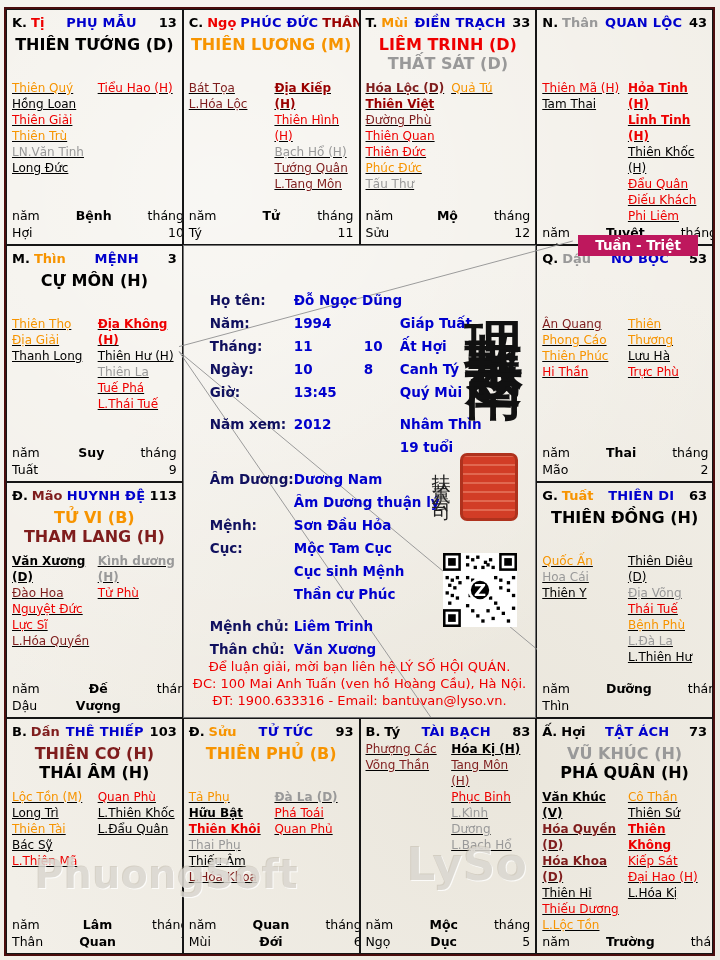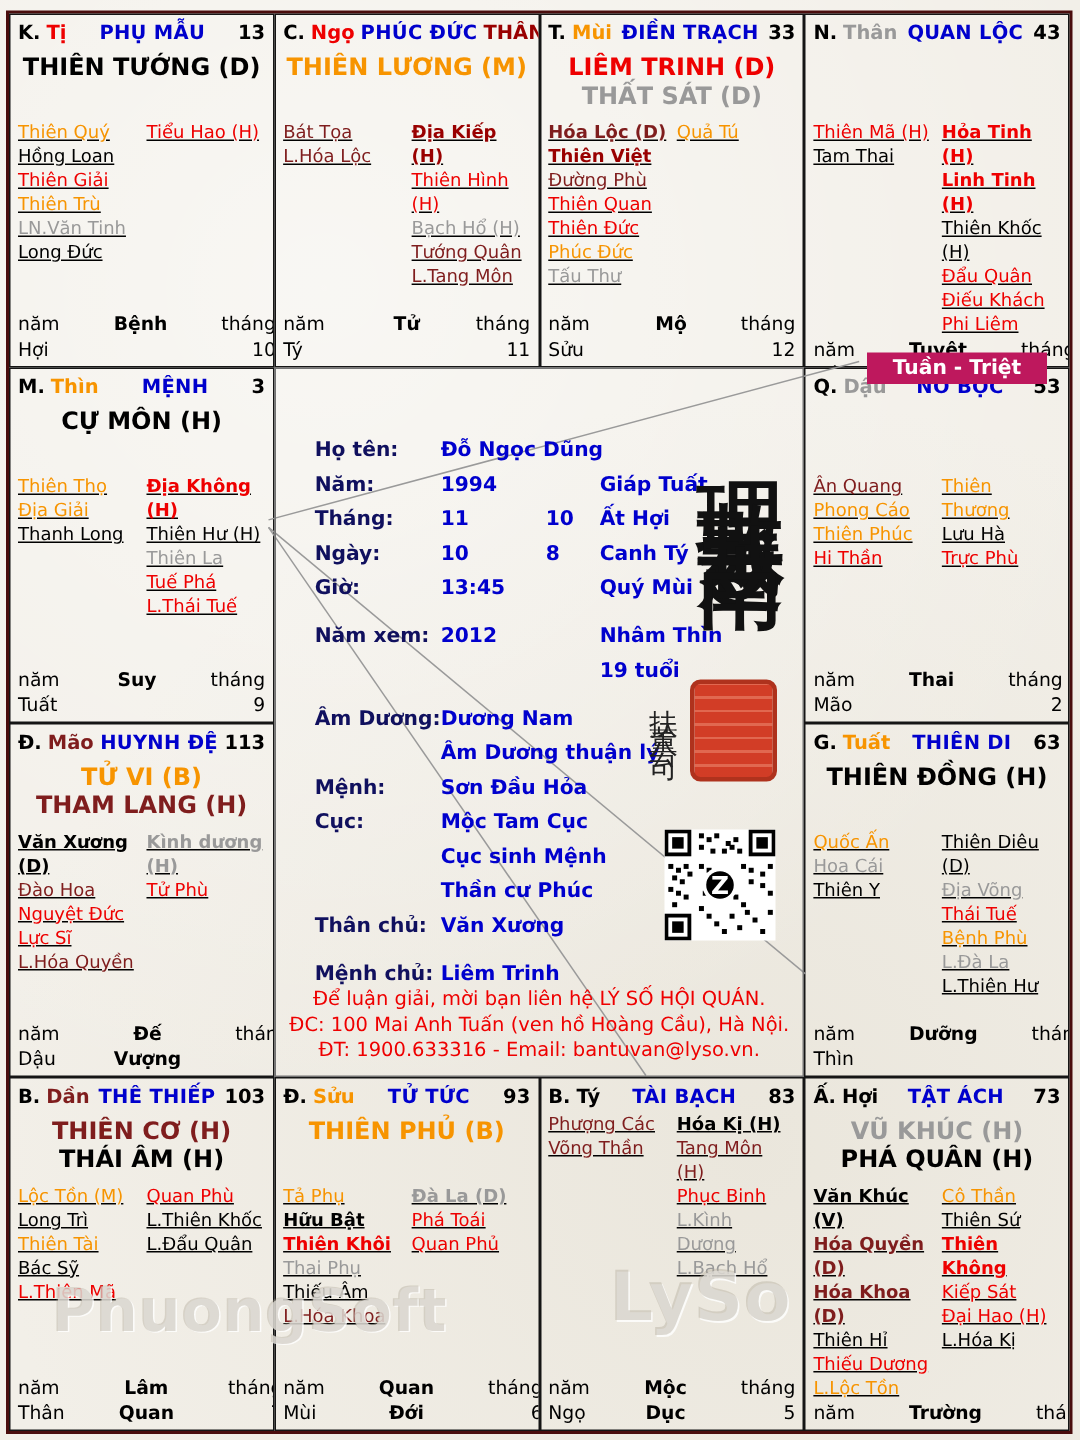--- a/index.html
+++ b/index.html
@@ -487,27 +487,27 @@
         <span class="v3">Mộc Tam Cục</span>
       </div>
     <div class="irow">
         <span class="lbl"></span>
         <span class="v3">Cục sinh Mệnh</span>
       </div>
     <div class="irow">
         <span class="lbl"></span>
         <span class="v3">Thần cư Phúc</span>
       </div>
-    <div class="irow">
-        <span class="lbl">Thân chủ:</span>
-        <span class="v3">Văn Xương</span>
-      </div>
     <div class="irow gap">
         <span class="lbl">Mệnh chủ:</span>
         <span class="v3">Liêm Trinh</span>
+      </div>
+    <div class="irow">
+        <span class="lbl">Thân chủ:</span>
+        <span class="v3">Văn Xương</span>
       </div>
 
     <div class="calli">理數越南</div>
     <div class="calli-small">扶董公司</div>
     <div class="seal"></div>
 
     <svg class="qr" viewBox="0 0 29 29">
       <g fill="#000">
         <rect x="0" y="0" width="7" height="7"></rect>
           <rect x="22" y="0" width="7" height="7"></rect>

